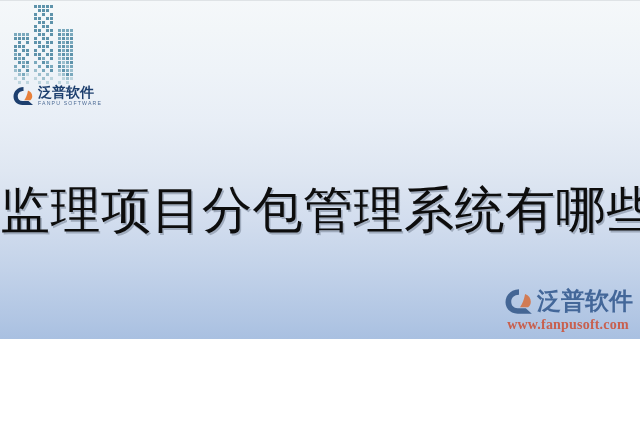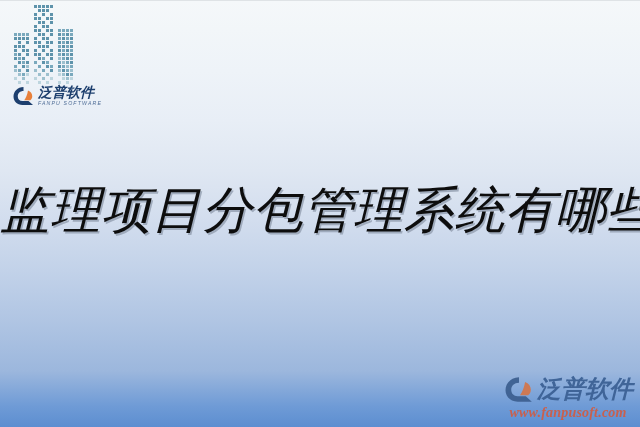--- a/index.html
+++ b/index.html
@@ -3,38 +3,37 @@
 <meta charset="utf-8">
 <style>
   html, body {
     margin: 0;
     padding: 0;
     background: #ffffff;
   }
   #slide {
     position: relative;
     width: 640px;
-    height: 427px;
+    height: 339px;
     overflow: hidden;
     font-family: "Liberation Serif", "DejaVu Serif", serif;
     background: linear-gradient(to bottom,
         #f5f8fa 0px,
         #f2f6f9 28px,
         #eef3f8 70px,
         #e8eef6 120px,
         #dfe7f2 170px,
         #d2ddee 220px,
         #c2d2e9 270px,
         #b0c5e3 320px,
         #9cb7dd 370px,
         #6f9bd6 405px,
         #5b8dd0 427px);
     border-top: 1px solid #dfe3e6;
     box-sizing: border-box;
-    font-style: italic;
   }
 
   
   .skyline {
     position: absolute;
     left: 14px;
     top: 27px;
     width: 58px;
     height: 56px;
   }

